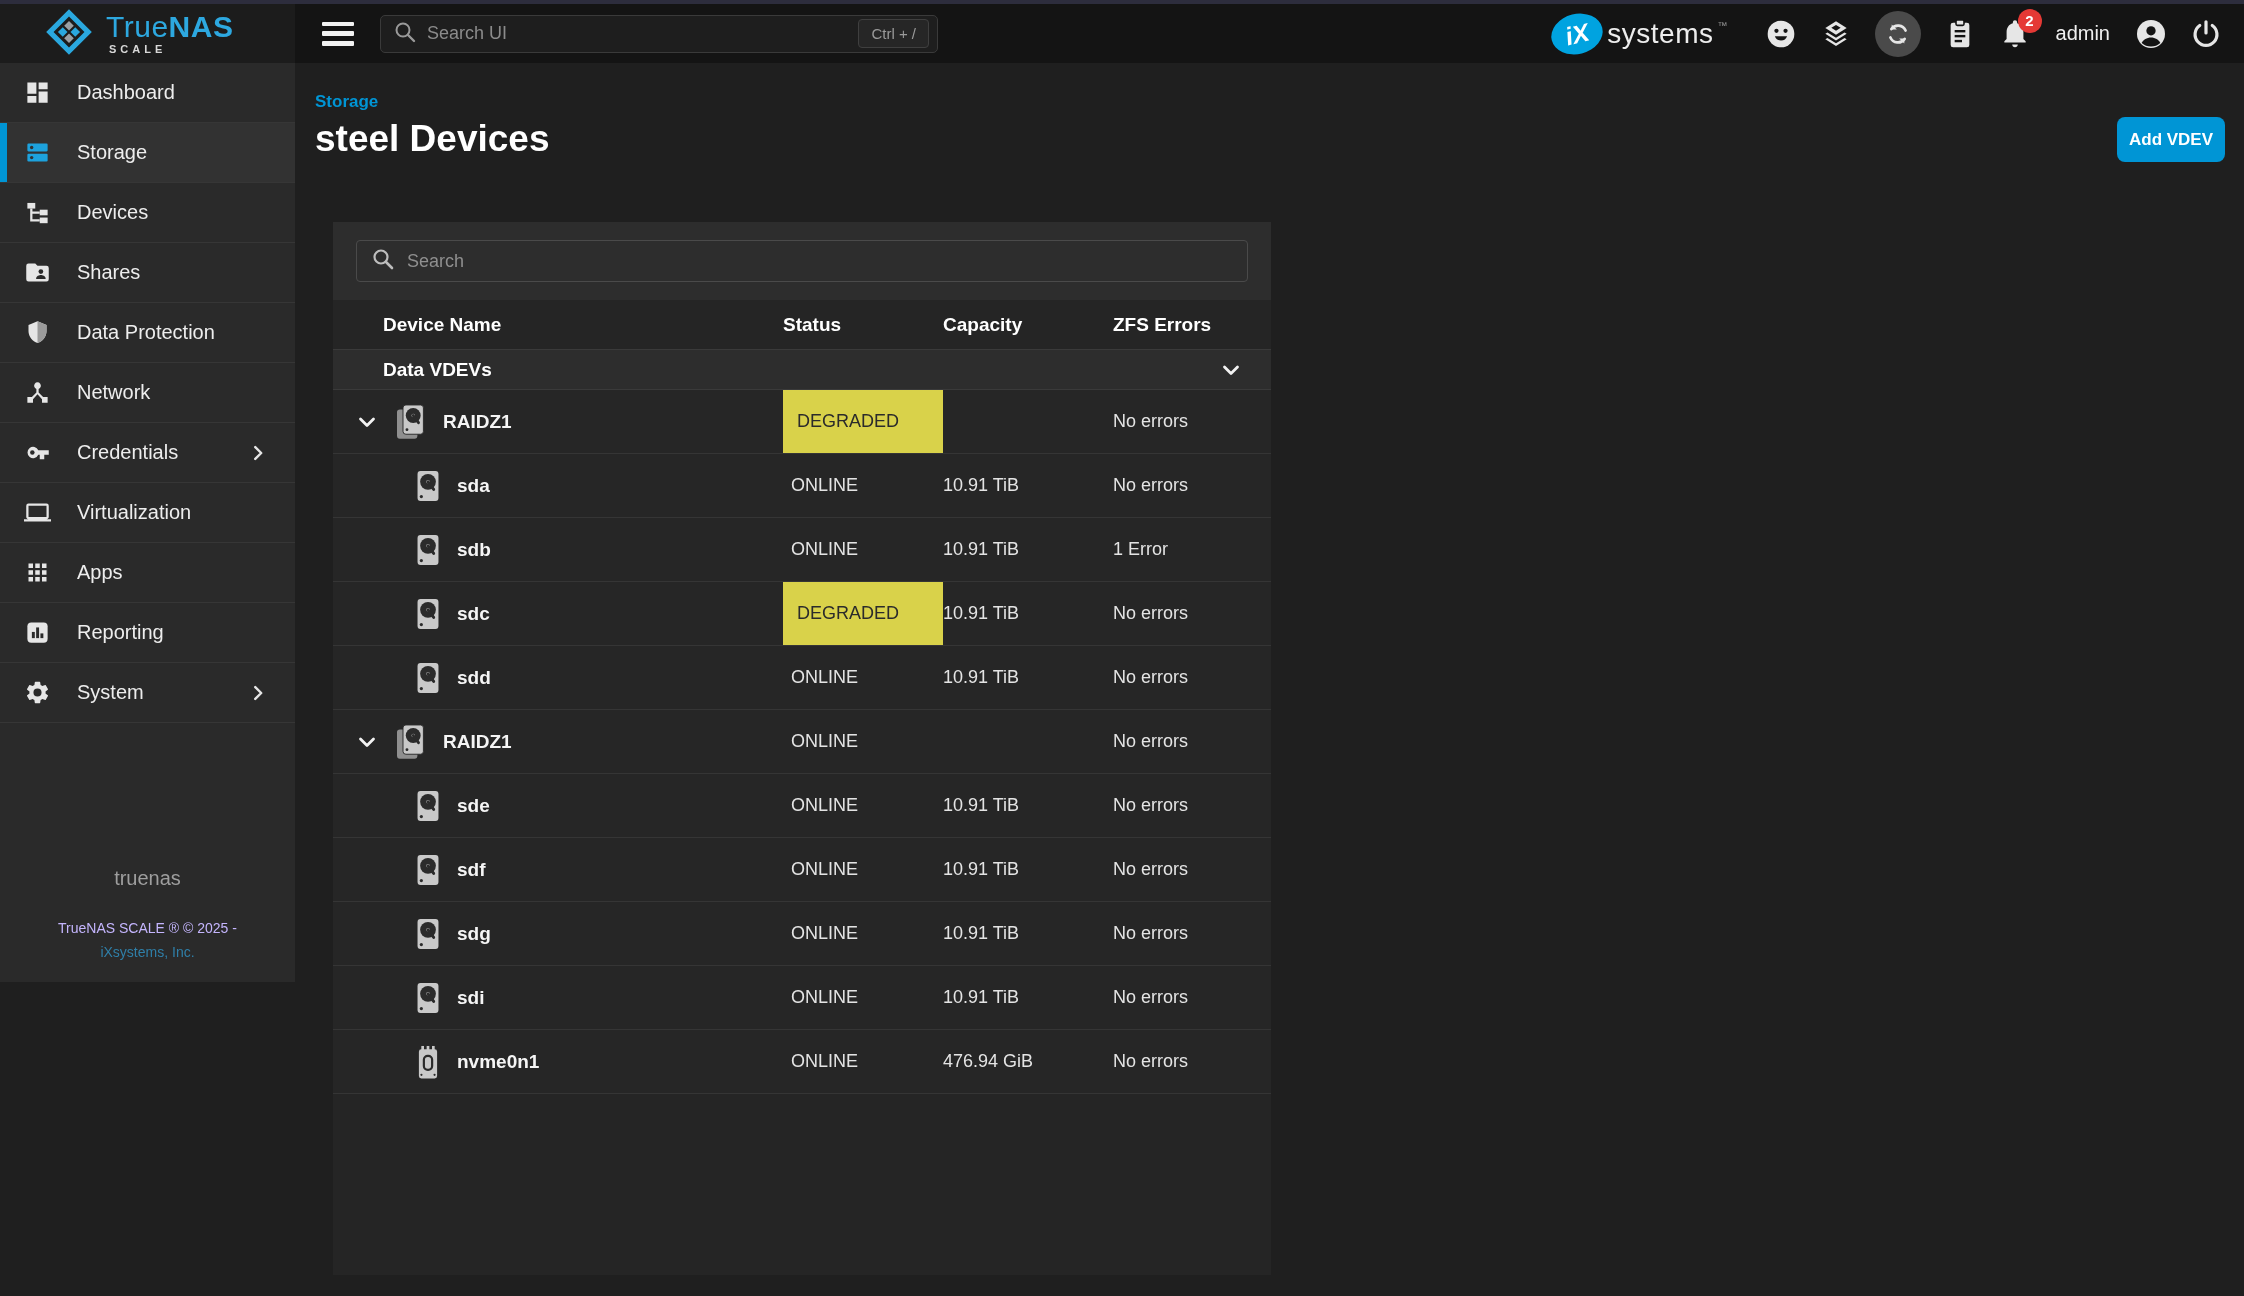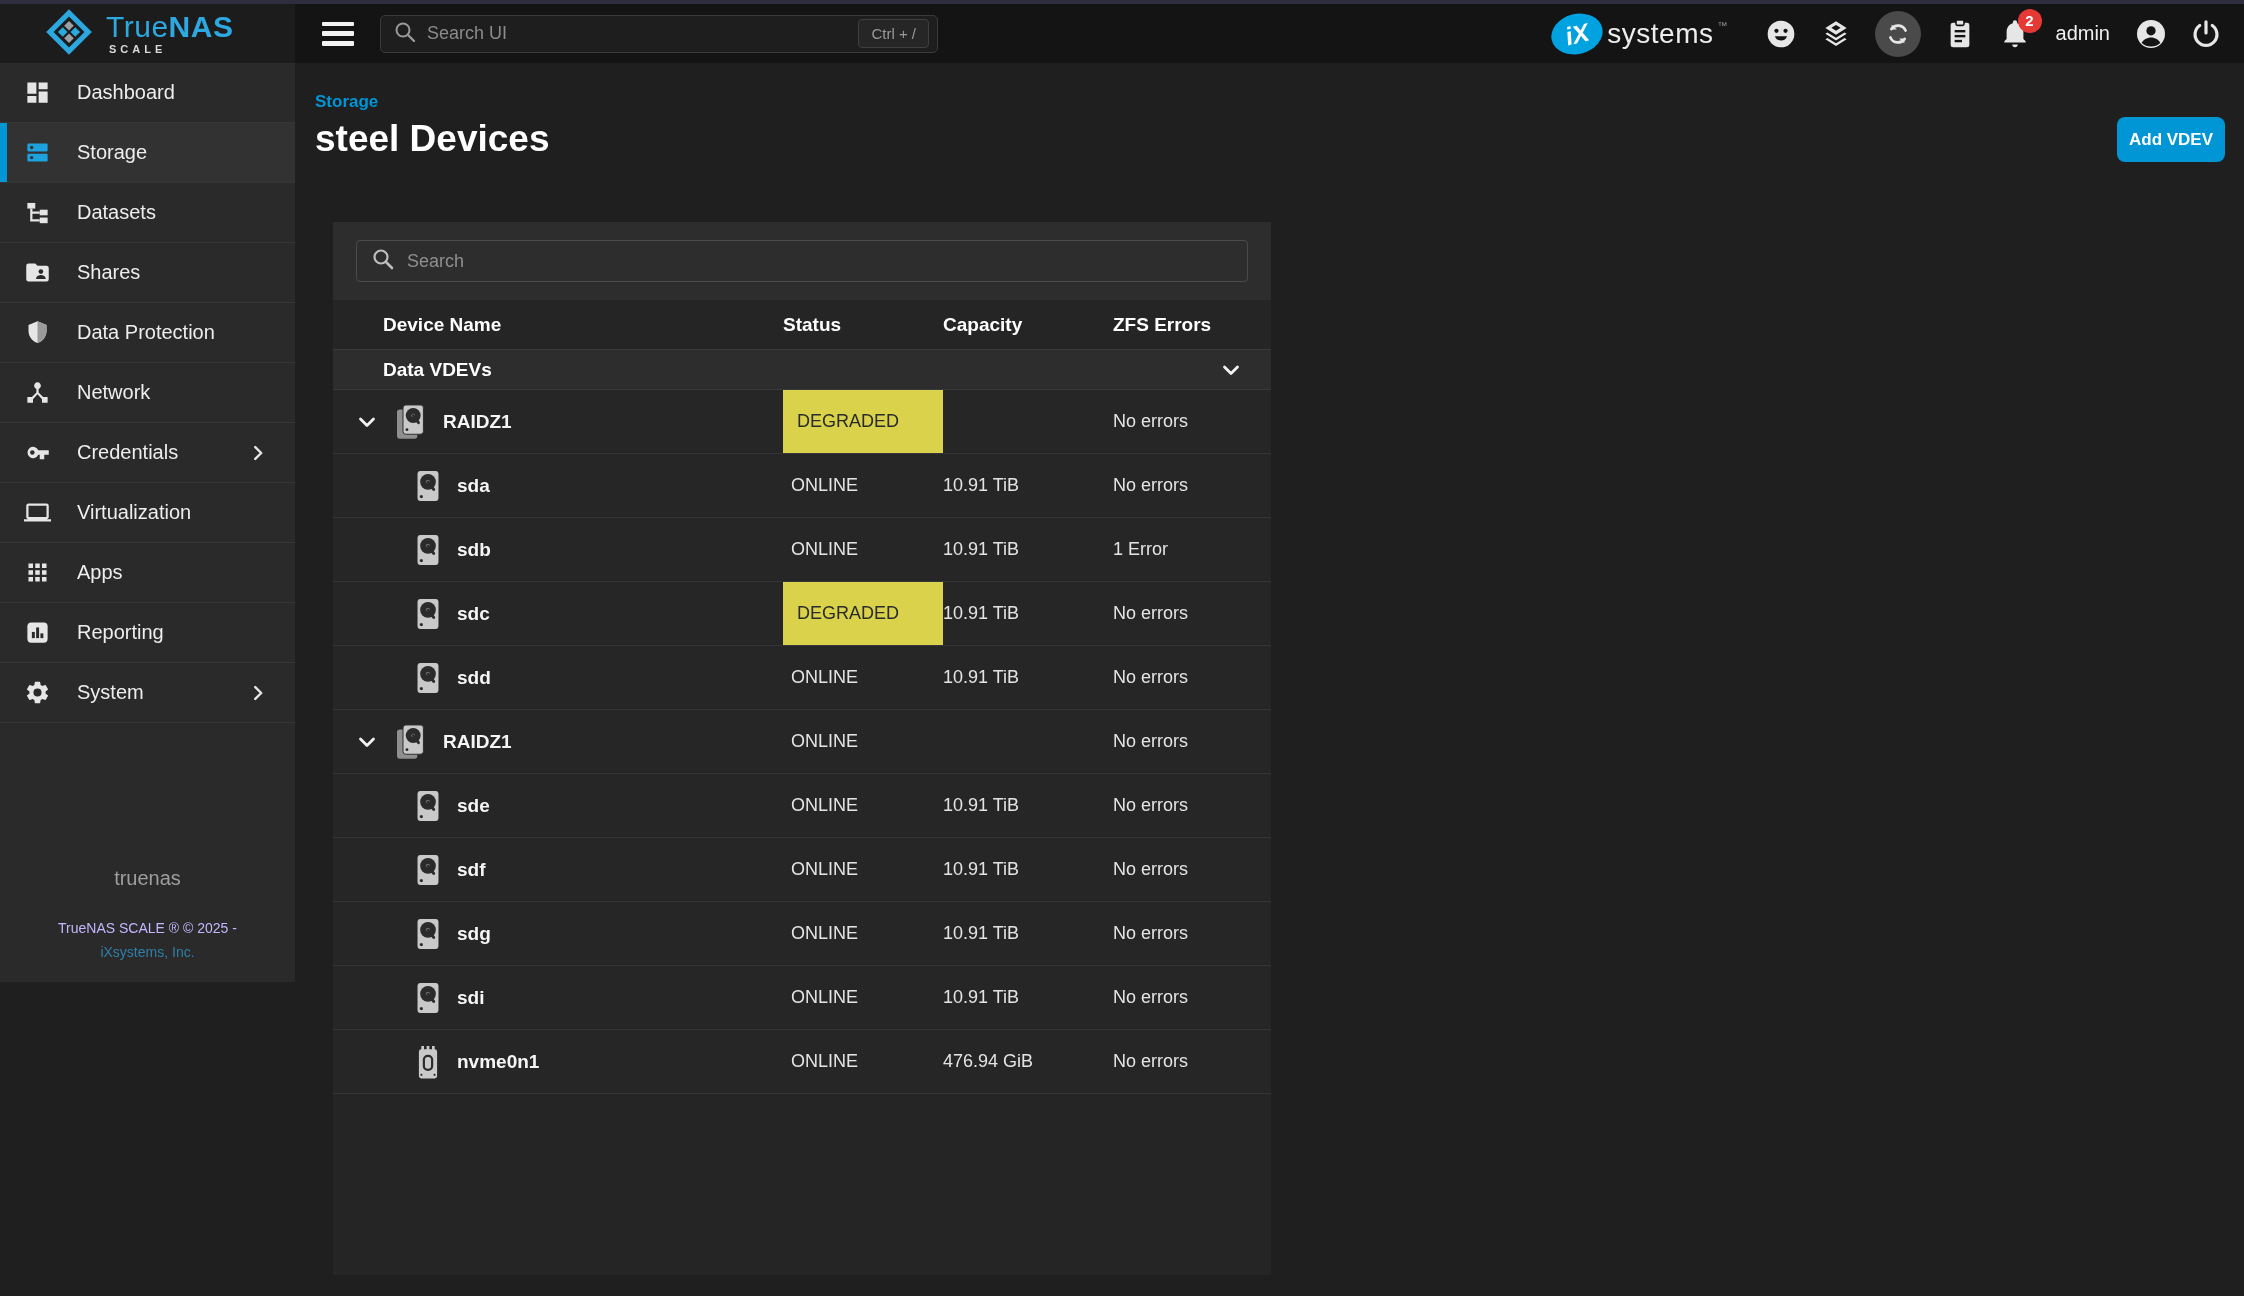--- a/index.html
+++ b/index.html
@@ -237,21 +237,21 @@
         </div>
         <div class="side-item">
           <span class="icon">
             <svg viewBox="0 0 24 24" fill="none">
               <rect x="3" y="3.5" width="7" height="5" fill="#e6e6e6"></rect>
               <rect x="14" y="9.5" width="7" height="5" fill="#e6e6e6"></rect>
               <rect x="14" y="16.5" width="7" height="5" fill="#e6e6e6"></rect>
               <path d="M6.5 8.5V19h7.5M6.5 12h7.5" stroke="#e6e6e6" stroke-width="2"></path>
             </svg>
           </span>
-          <span class="side-label">Datasets</span>
+          <span class="side-label">Devices</span>
         </div>
         <div class="side-item">
           <span class="icon">
             <svg viewBox="0 0 24 24">
               <path d="M20 6h-8l-2-2H4a2 2 0 0 0-2 2v12a2 2 0 0 0 2 2h16a2 2 0 0 0 2-2V8a2 2 0 0 0-2-2z" fill="#e6e6e6"></path>
               <circle cx="15" cy="11.2" r="2.1" fill="#2a2a2a"></circle>
               <path d="M10.8 17.2c0-2 2.8-3 4.2-3s4.2 1 4.2 3v.6h-8.4z" fill="#2a2a2a"></path>
             </svg>
           </span>
           <span class="side-label">Shares</span>

